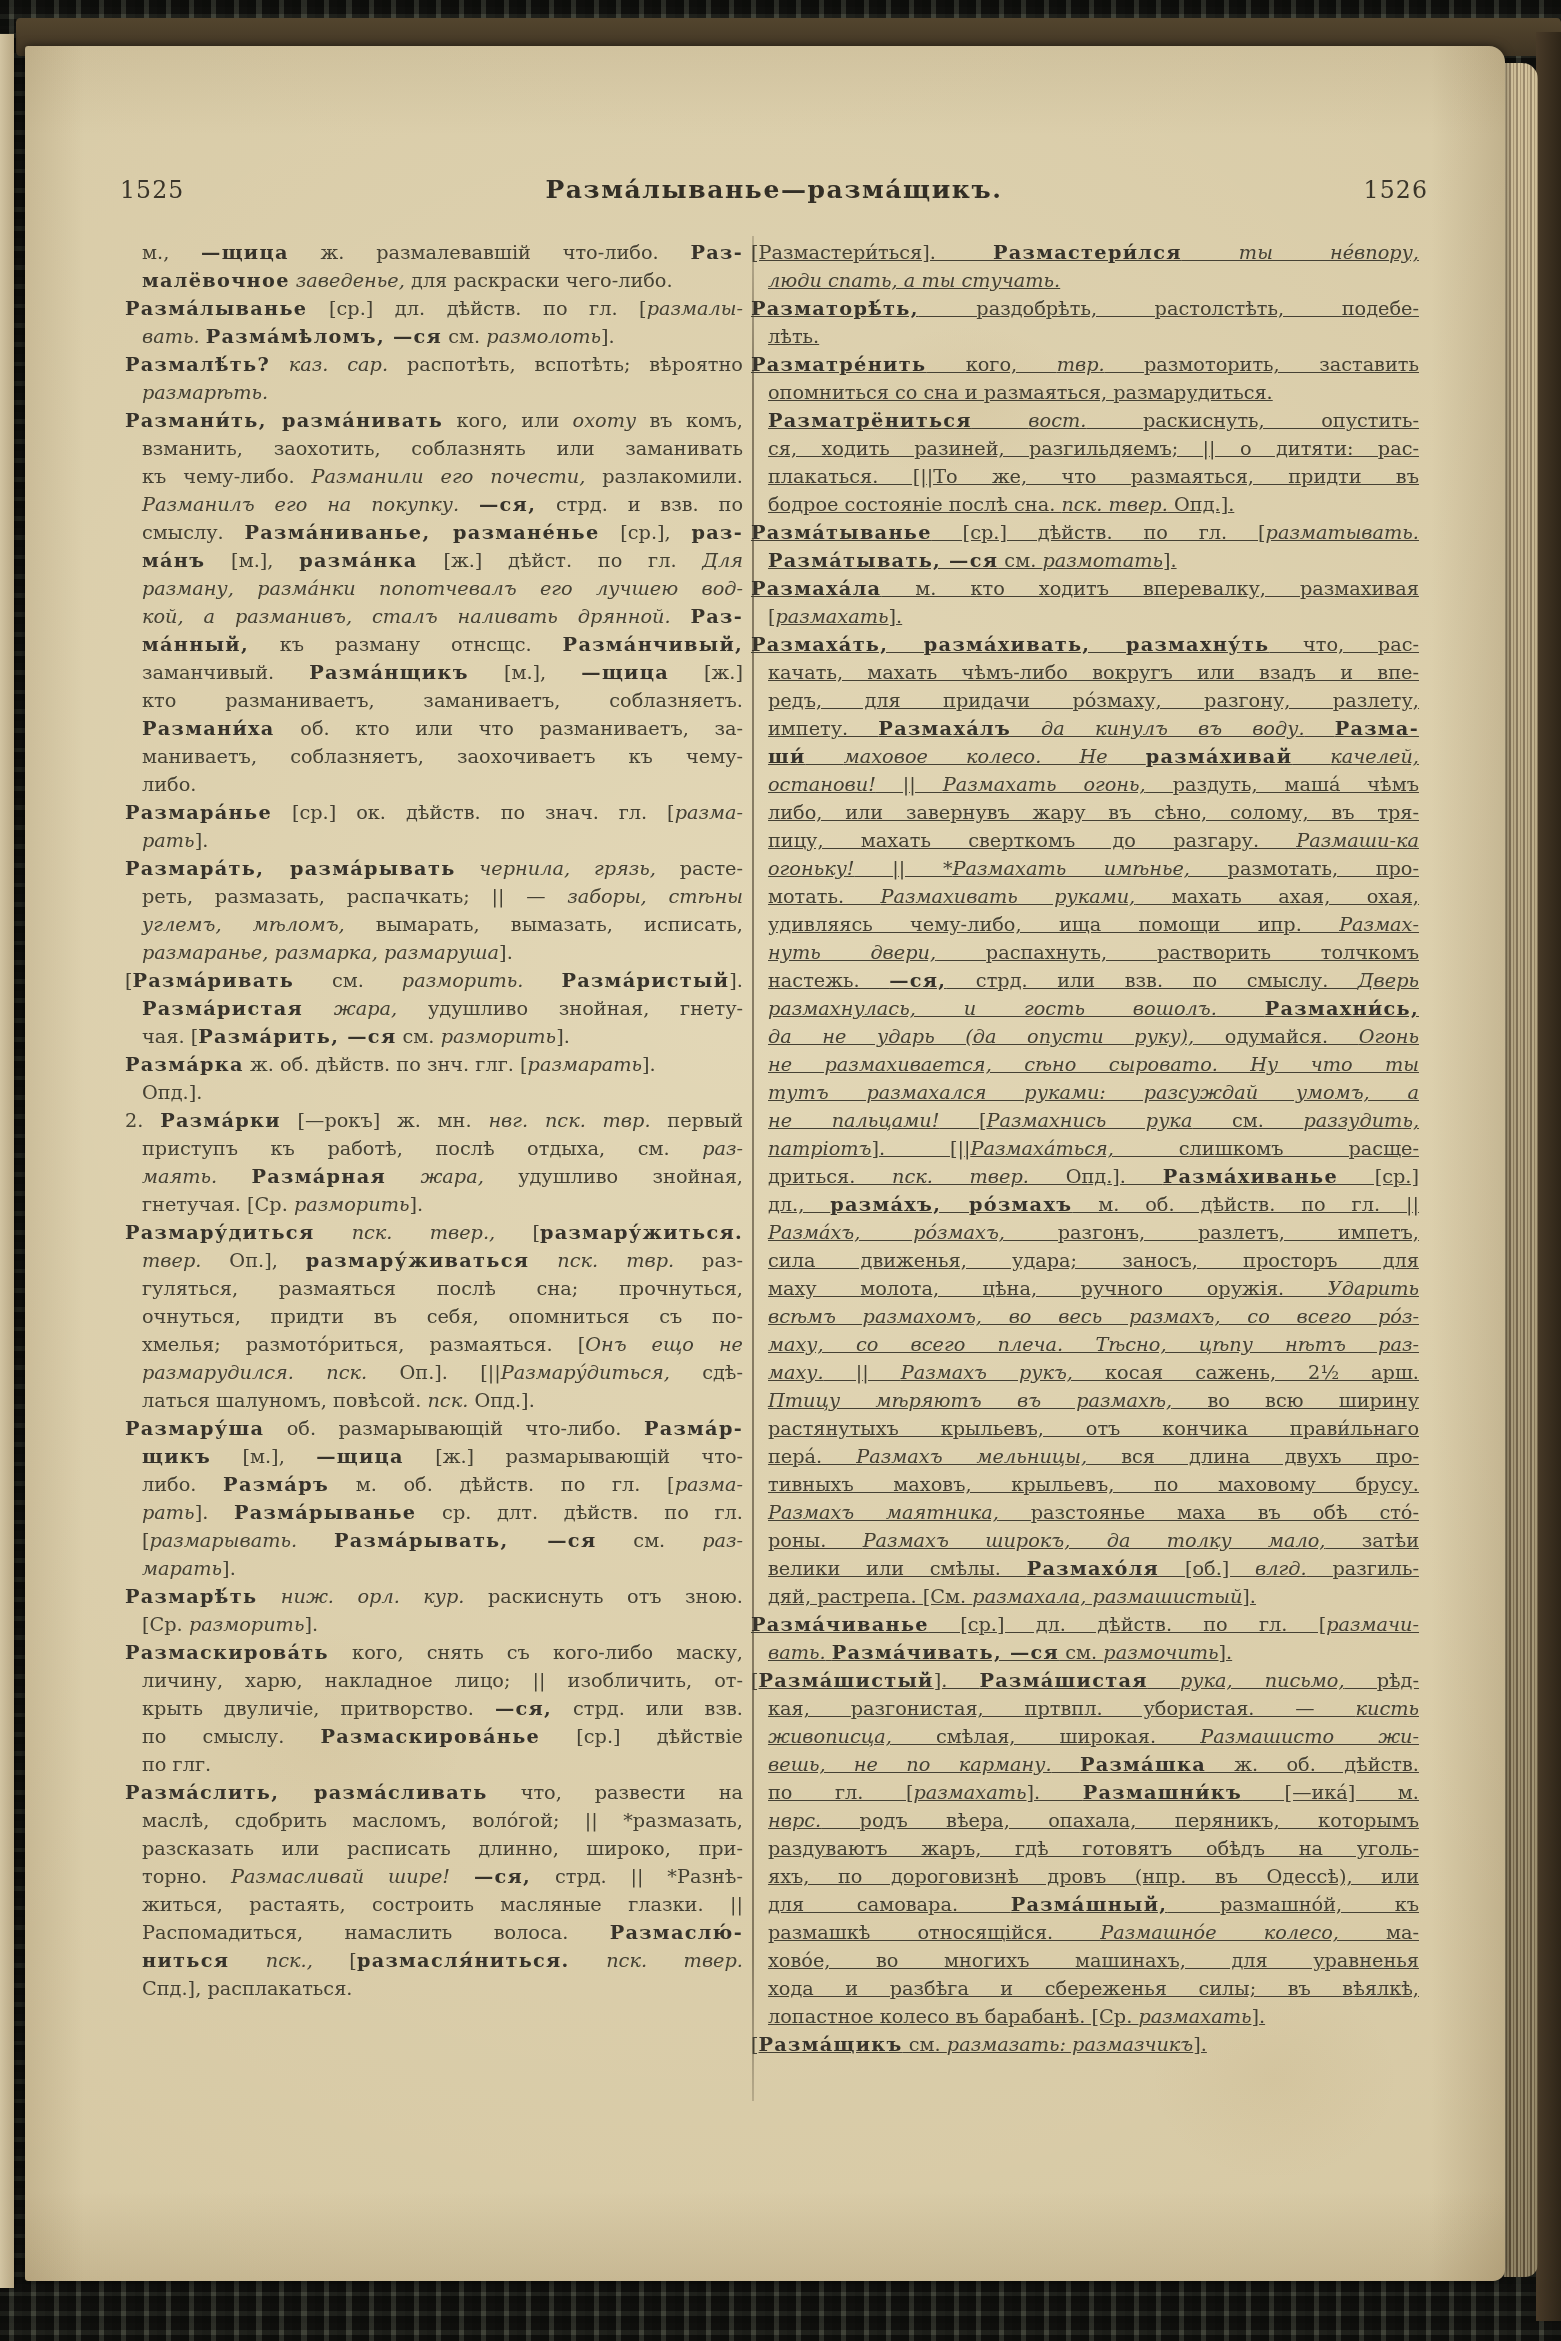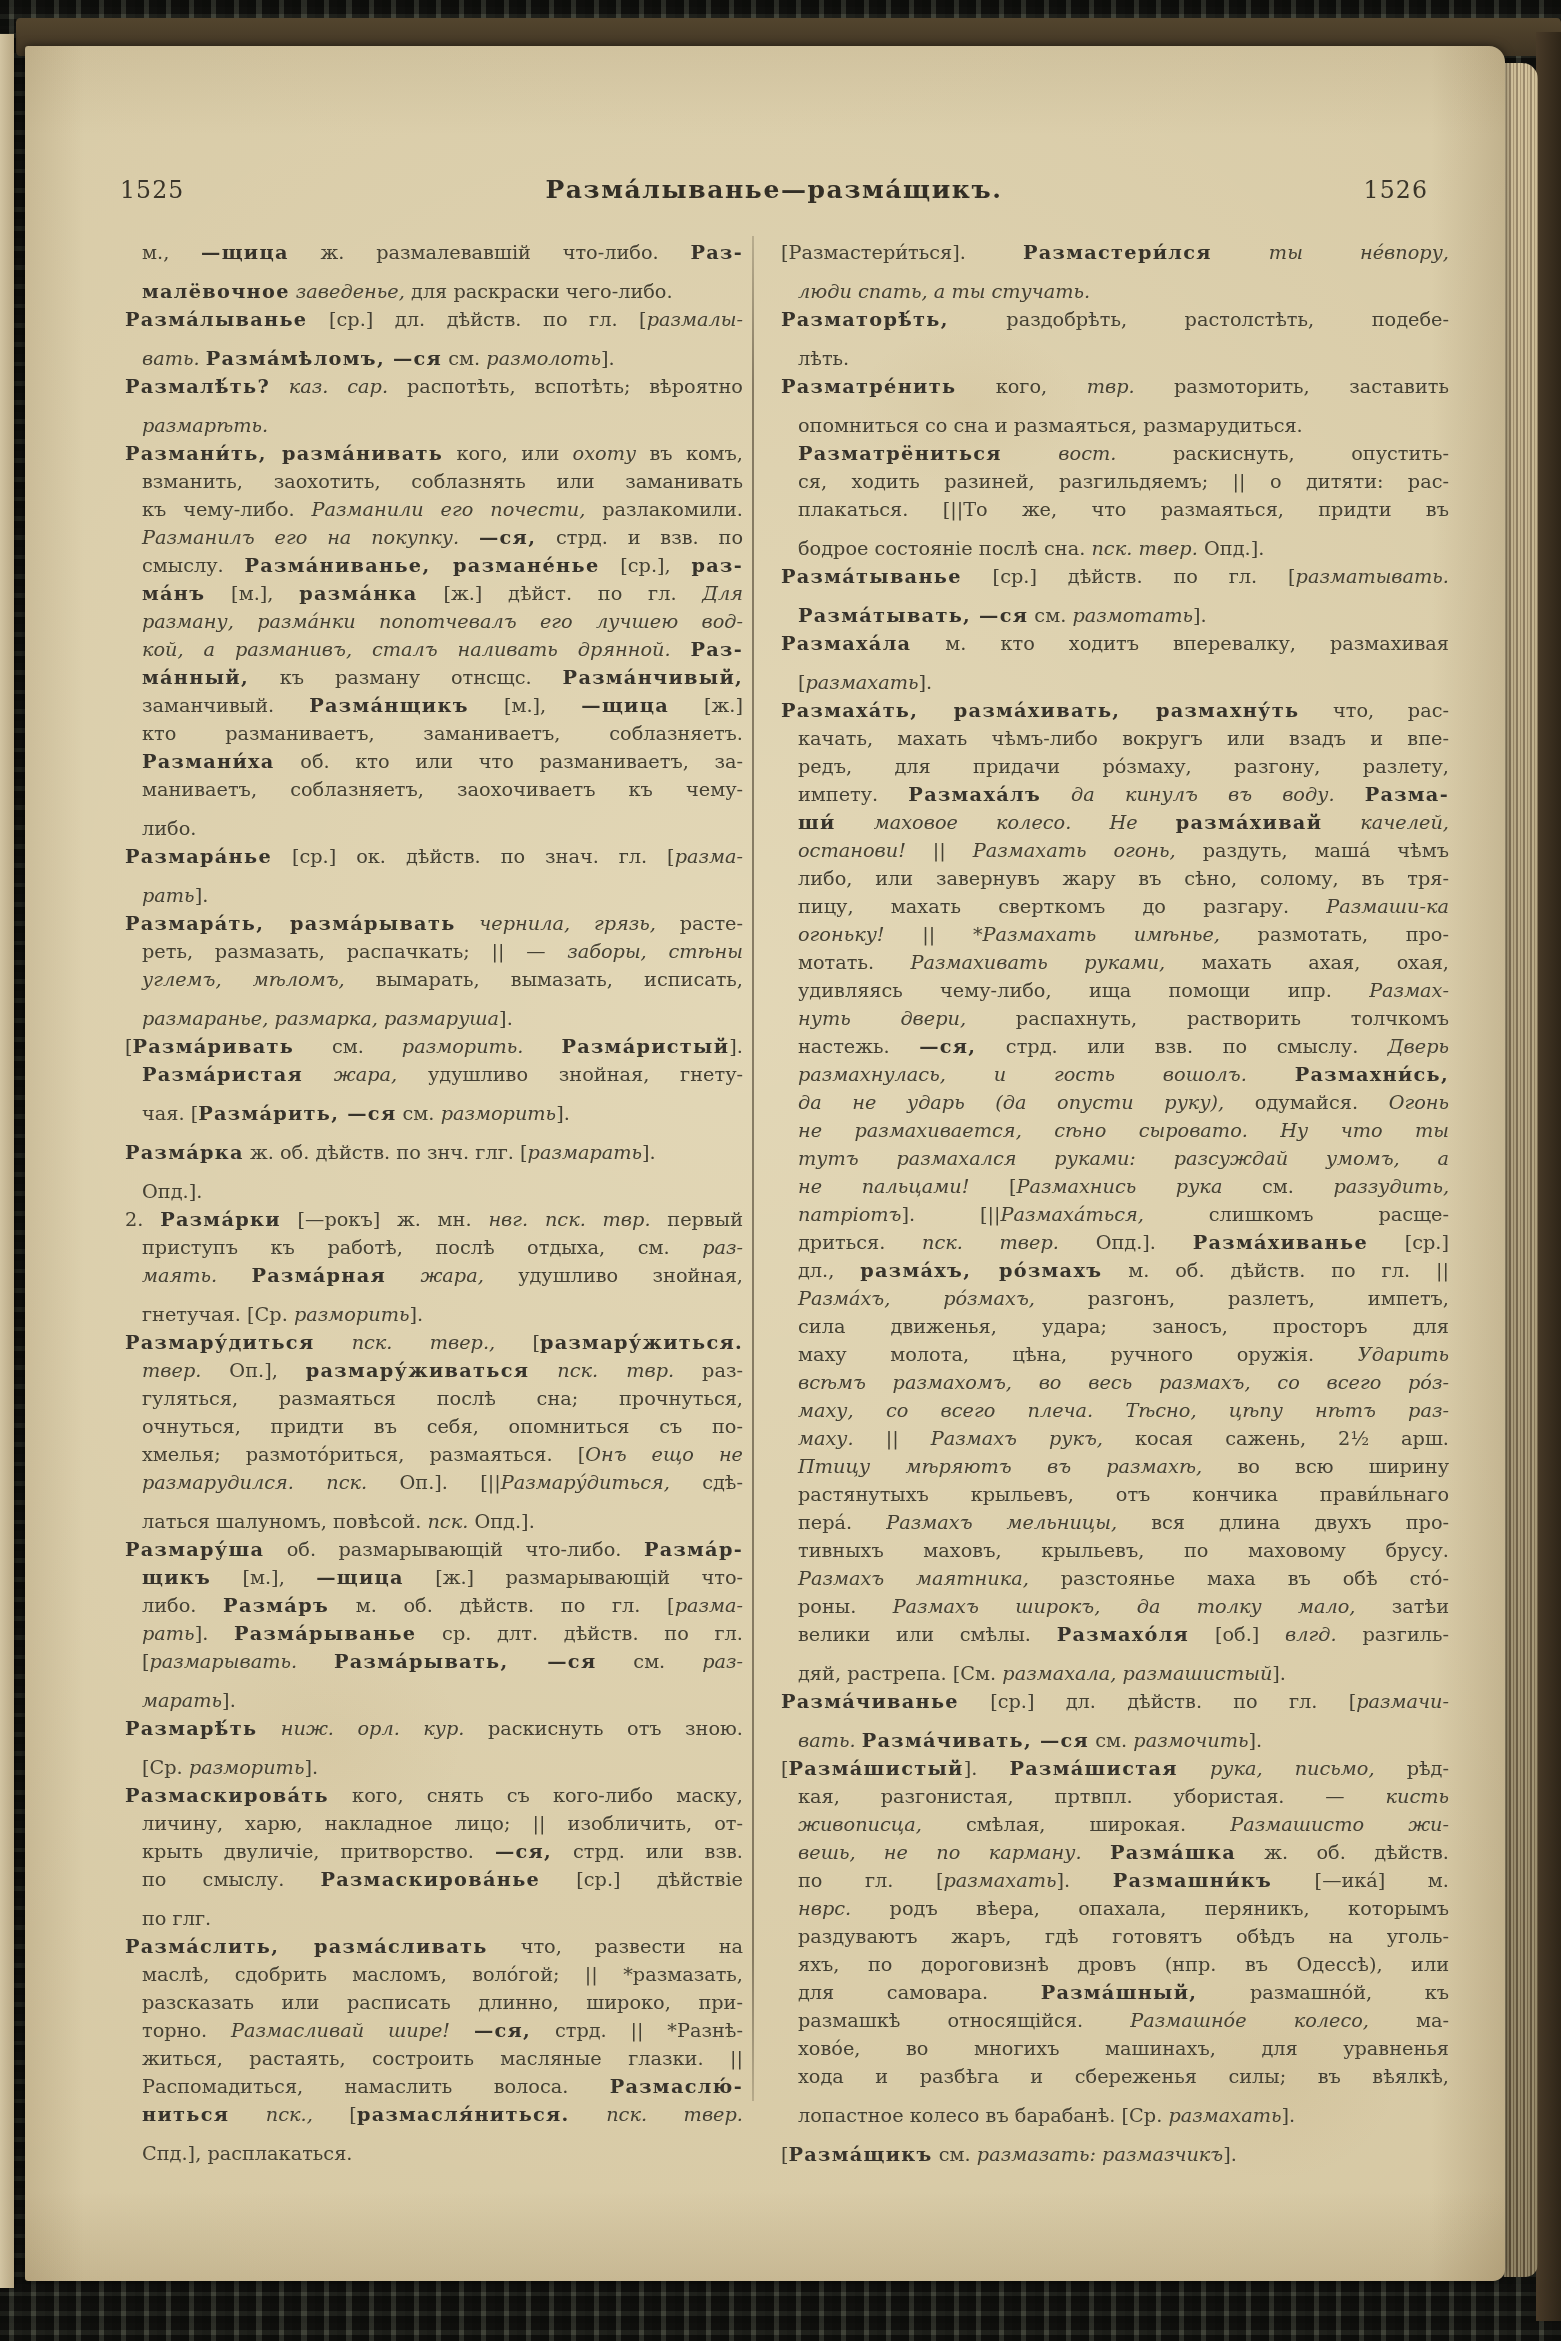--- a/index.html
+++ b/index.html
@@ -56,30 +56,30 @@
   .running-head{
     font-weight:700;letter-spacing:1.6px;font-size:25px;color:#332f26;
   }
   .pagenum{letter-spacing:1.1px;}
 
   .col{
     position:absolute;top:193px;
     font-size:19.3px;line-height:28px;color:#454134;
   }
   .col-left{left:100px;width:618px;}
-  .col-right{left:756px;width:668px;}
+  .col-right{left:726px;width:668px;text-decoration:underline;}
   .divider{
     position:absolute;left:727px;top:190px;width:1.6px;height:1865px;
     background:linear-gradient(180deg,rgba(78,68,50,.25),rgba(78,68,50,.62) 8%,rgba(78,68,50,.62) 92%,rgba(78,68,50,.25));
   }
   .tl{
     text-align:justify;text-align-last:justify;
     height:28px;white-space:nowrap;
   }
-  .tl.end{text-align-last:left;margin-top:11px;}
+  .tl.end{text-align-last:left;}
   .tl.ind{padding-left:17px;}
   .s-b{font-weight:700;letter-spacing:1.3px;color:#37332b;}
   .s-i{font-style:italic;}
 </style>
 </head>
 <body>
 
 <div class="cover-top"></div>
 <div class="cover-right"></div>
 <div class="facing-page"></div>

